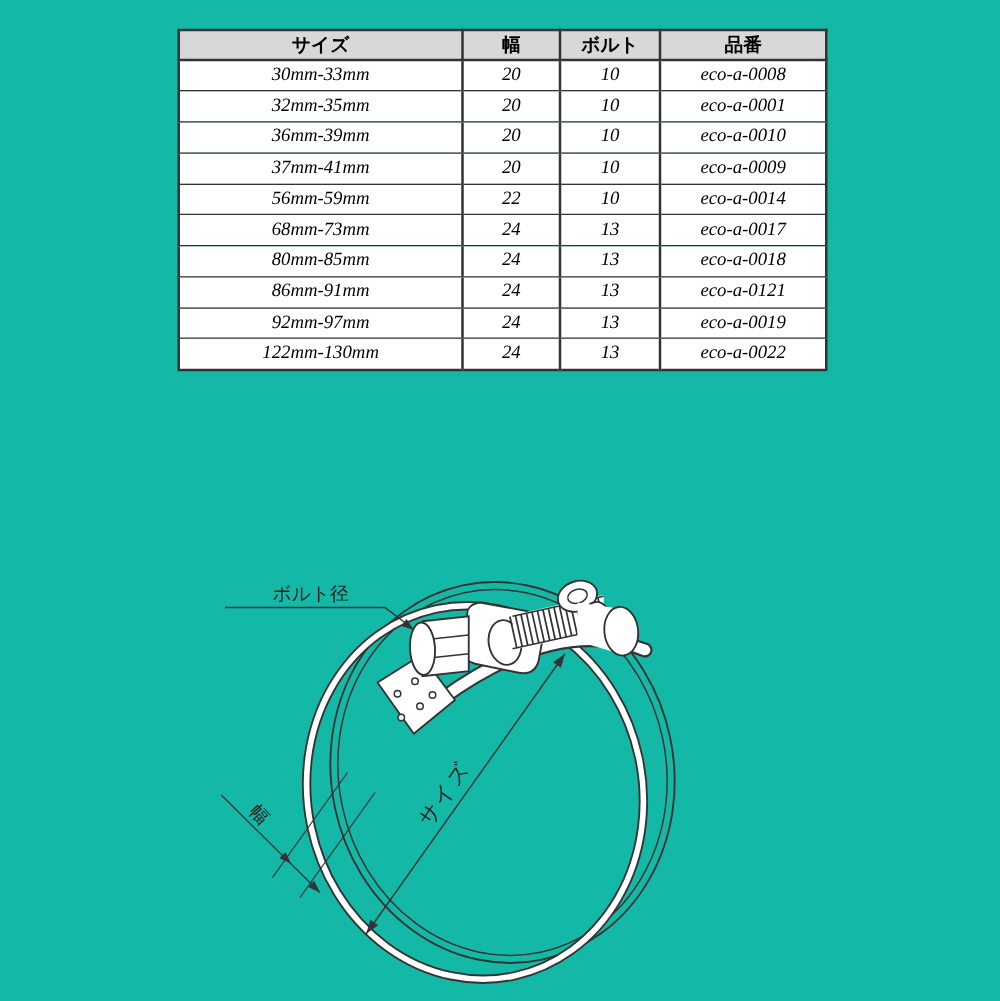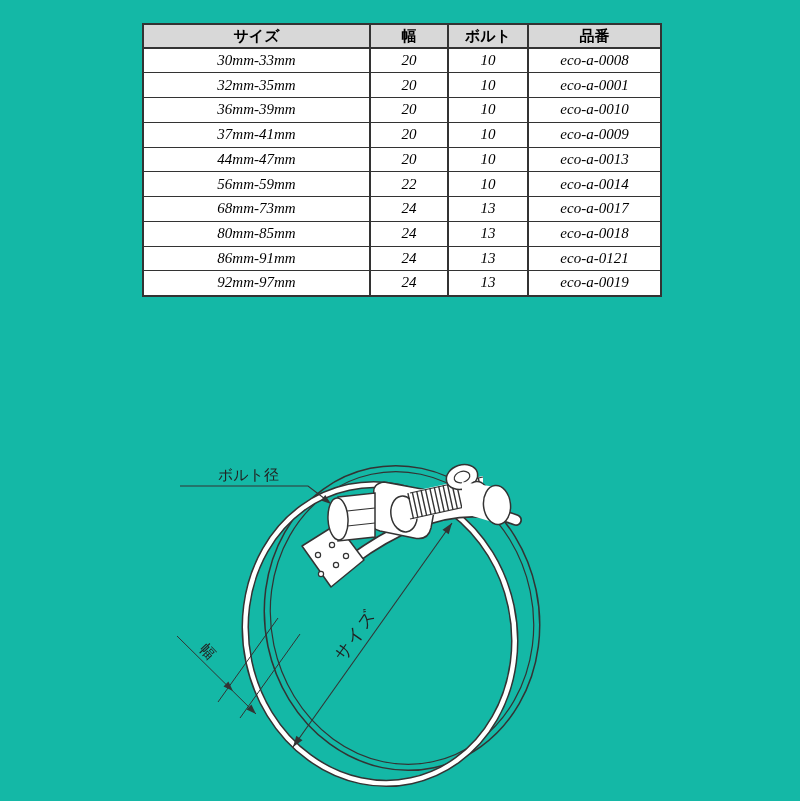--- a/index.html
+++ b/index.html
@@ -71,26 +71,20 @@
             <td>10</td>
             <td>eco-a-0010</td>
           </tr>
           <tr>
             <td>37mm-41mm</td>
             <td>20</td>
             <td>10</td>
             <td>eco-a-0009</td>
           </tr>
           <tr>
-            <td>44mm-47mm</td>
-            <td>20</td>
-            <td>10</td>
-            <td>eco-a-0013</td>
-          </tr>
-          <tr>
             <td>56mm-59mm</td>
             <td>22</td>
             <td>10</td>
             <td>eco-a-0014</td>
           </tr>
           <tr>
             <td>68mm-73mm</td>
             <td>24</td>
             <td>13</td>
             <td>eco-a-0017</td>
@@ -105,20 +99,26 @@
             <td>86mm-91mm</td>
             <td>24</td>
             <td>13</td>
             <td>eco-a-0121</td>
           </tr>
           <tr>
             <td>92mm-97mm</td>
             <td>24</td>
             <td>13</td>
             <td>eco-a-0019</td>
+          </tr>
+          <tr>
+            <td>122mm-130mm</td>
+            <td>24</td>
+            <td>13</td>
+            <td>eco-a-0022</td>
           </tr>
         </tbody>
     </table>
   </div>
 
   <svg class="diagram" width="800" height="801" viewBox="0 0 800 801">
     <g stroke="#333" fill="none" stroke-width="1.5">
 
       <g transform="rotate(-12 402 618)">
         <ellipse cx="402" cy="618" rx="137" ry="153"></ellipse>

